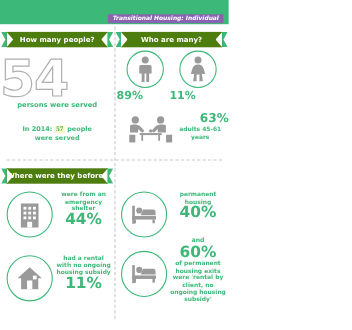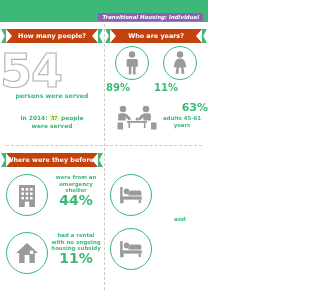--- a/index.html
+++ b/index.html
@@ -42,21 +42,21 @@
   .q-bl{left:0;top:124px;width:104px;height:154px;}
   .q-br{left:104px;top:124px;width:104px;height:154px;}
   .ribbon-wrap{position:relative;width:104px;height:16px;}
   .ribbon-l,.ribbon-r{
     position:absolute;top:7px;width:7px;height:14px;background:#3cb878;
   }
   .ribbon-l{left:1px;clip-path:polygon(0 0,100% 0,100% 100%,0 100%,55% 50%);}
   .ribbon-r{right:1px;clip-path:polygon(0 0,100% 0,45% 50%,100% 100%,0 100%);}
   .ribbon-c{
     position:absolute;left:6px;top:7px;width:92px;height:14px;
-    background:#c2410c;color:#fff;
+    background:#4d7c0f;color:#fff;
     font-size:6.4px;font-weight:bold;
     display:flex;align-items:center;justify-content:center;
   }
   .ribbon-notch-l,.ribbon-notch-r{
     position:absolute;top:7px;width:6px;height:14px;background:#ffffff;
   }
   .ribbon-notch-l{left:6px;clip-path:polygon(0 0,0 100%,100% 50%);}
   .ribbon-notch-r{right:6px;clip-path:polygon(100% 0,100% 100%,0 50%);}
 
   
@@ -146,21 +146,21 @@
       <span>people</span>
       <br>
       <span>were served</span>
     </div>
   </div>
 
   <div class="quad q-tr">
     <div class="ribbon-wrap">
       <div class="ribbon-l"></div>
       <div class="ribbon-r"></div>
-      <div class="ribbon-c">Who are years?</div>
+      <div class="ribbon-c">Who are many?</div>
       <div class="ribbon-notch-l"></div>
       <div class="ribbon-notch-r"></div>
     </div>
 
     <div class="g-row">
       <div class="g-item a">
         <div class="circ g-circ">
           <svg width="20" height="24" viewBox="0 0 20 24">
             <circle cx="10" cy="3.5" r="3.2" class="icon-gray"></circle>
             <path class="icon-gray" d="M5.6 8 h8.8 a1.4 1.4 0 0 1 1.4 1.4 v6.4 h-2.2 v7.8 h-2.6 v-7.8 h-1.6 v7.8 h-2.6 v-7.8 h-2.2 v-6.4 a1.4 1.4 0 0 1 1.4 -1.4 z"></path>
@@ -253,30 +253,38 @@
       <div class="circ rc">
         <svg width="24" height="20" viewBox="0 0 24 20">
           <circle cx="7.6" cy="6.4" r="2.8" class="icon-gray"></circle>
           <path class="icon-gray" d="M11 5.4 h9.4 a2 2 0 0 1 2 2 v3.2 h-13.4 z"></path>
           <rect x="1.2" y="2" width="2.4" height="16.4" class="icon-gray"></rect>
           <rect x="1.2" y="11.4" width="21.6" height="3.2" class="icon-gray"></rect>
           <rect x="2.4" y="14.6" width="2.2" height="3.4" class="icon-gray"></rect>
           <rect x="19.6" y="14.6" width="2.2" height="3.4" class="icon-gray"></rect>
         </svg>
       </div>
+      <div class="rt">
+        <div class="rt-lbl">permanent housing</div>
+        <div class="rt-pct">40%</div>
+      </div>
     </div>
 
     <div class="and" style="top:70px;">and</div>
 
     <div class="row" style="top:78px;">
       <div class="circ rc">
         <svg width="24" height="20" viewBox="0 0 24 20">
           <circle cx="7.6" cy="6.4" r="2.8" class="icon-gray"></circle>
           <path class="icon-gray" d="M11 5.4 h9.4 a2 2 0 0 1 2 2 v3.2 h-13.4 z"></path>
           <rect x="1.2" y="2" width="2.4" height="16.4" class="icon-gray"></rect>
           <rect x="1.2" y="11.4" width="21.6" height="3.2" class="icon-gray"></rect>
           <rect x="2.4" y="14.6" width="2.2" height="3.4" class="icon-gray"></rect>
           <rect x="19.6" y="14.6" width="2.2" height="3.4" class="icon-gray"></rect>
         </svg>
       </div>
+      <div class="rt" style="top:0;">
+        <div class="rt-pct">60%</div>
+        <div class="rt-lbl">of permanent housing exits were 'rental by client, no ongoing housing subsidy'</div>
+      </div>
     </div>
   </div>
 </div>
 
 </body></html>

